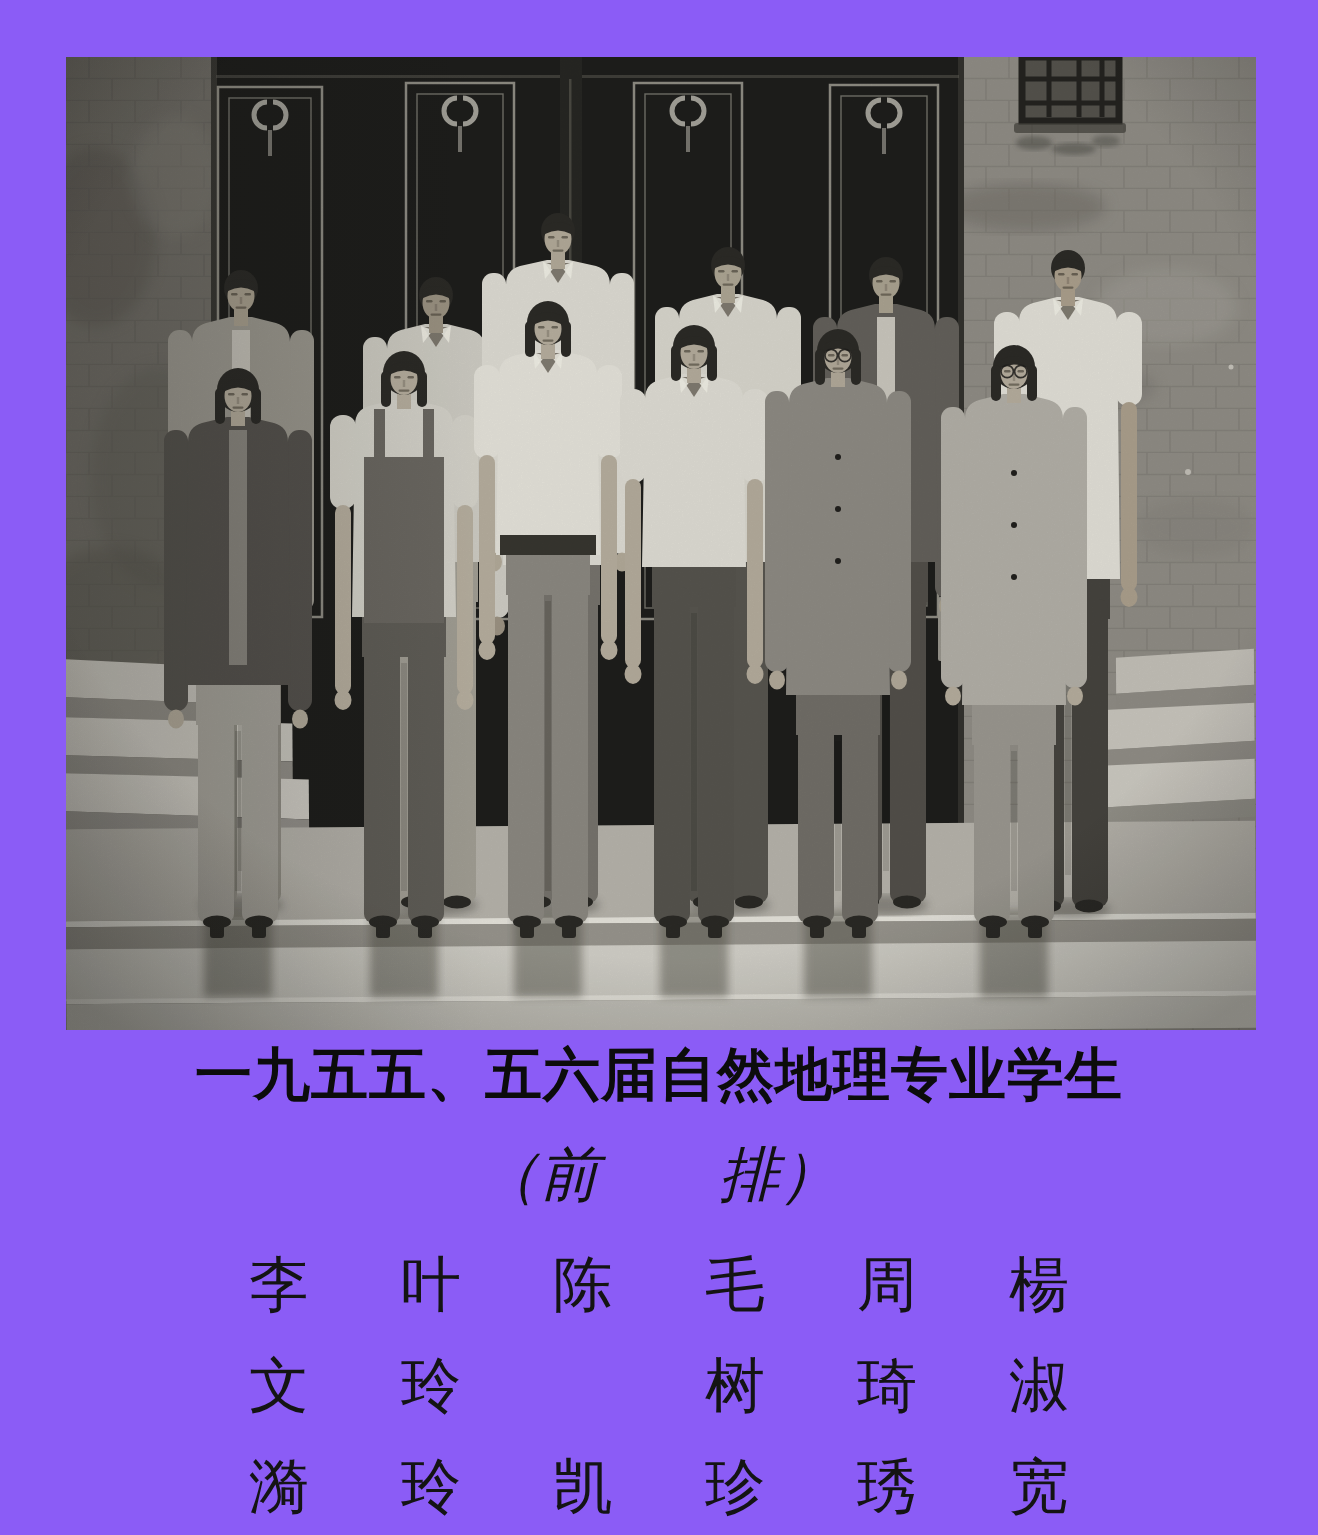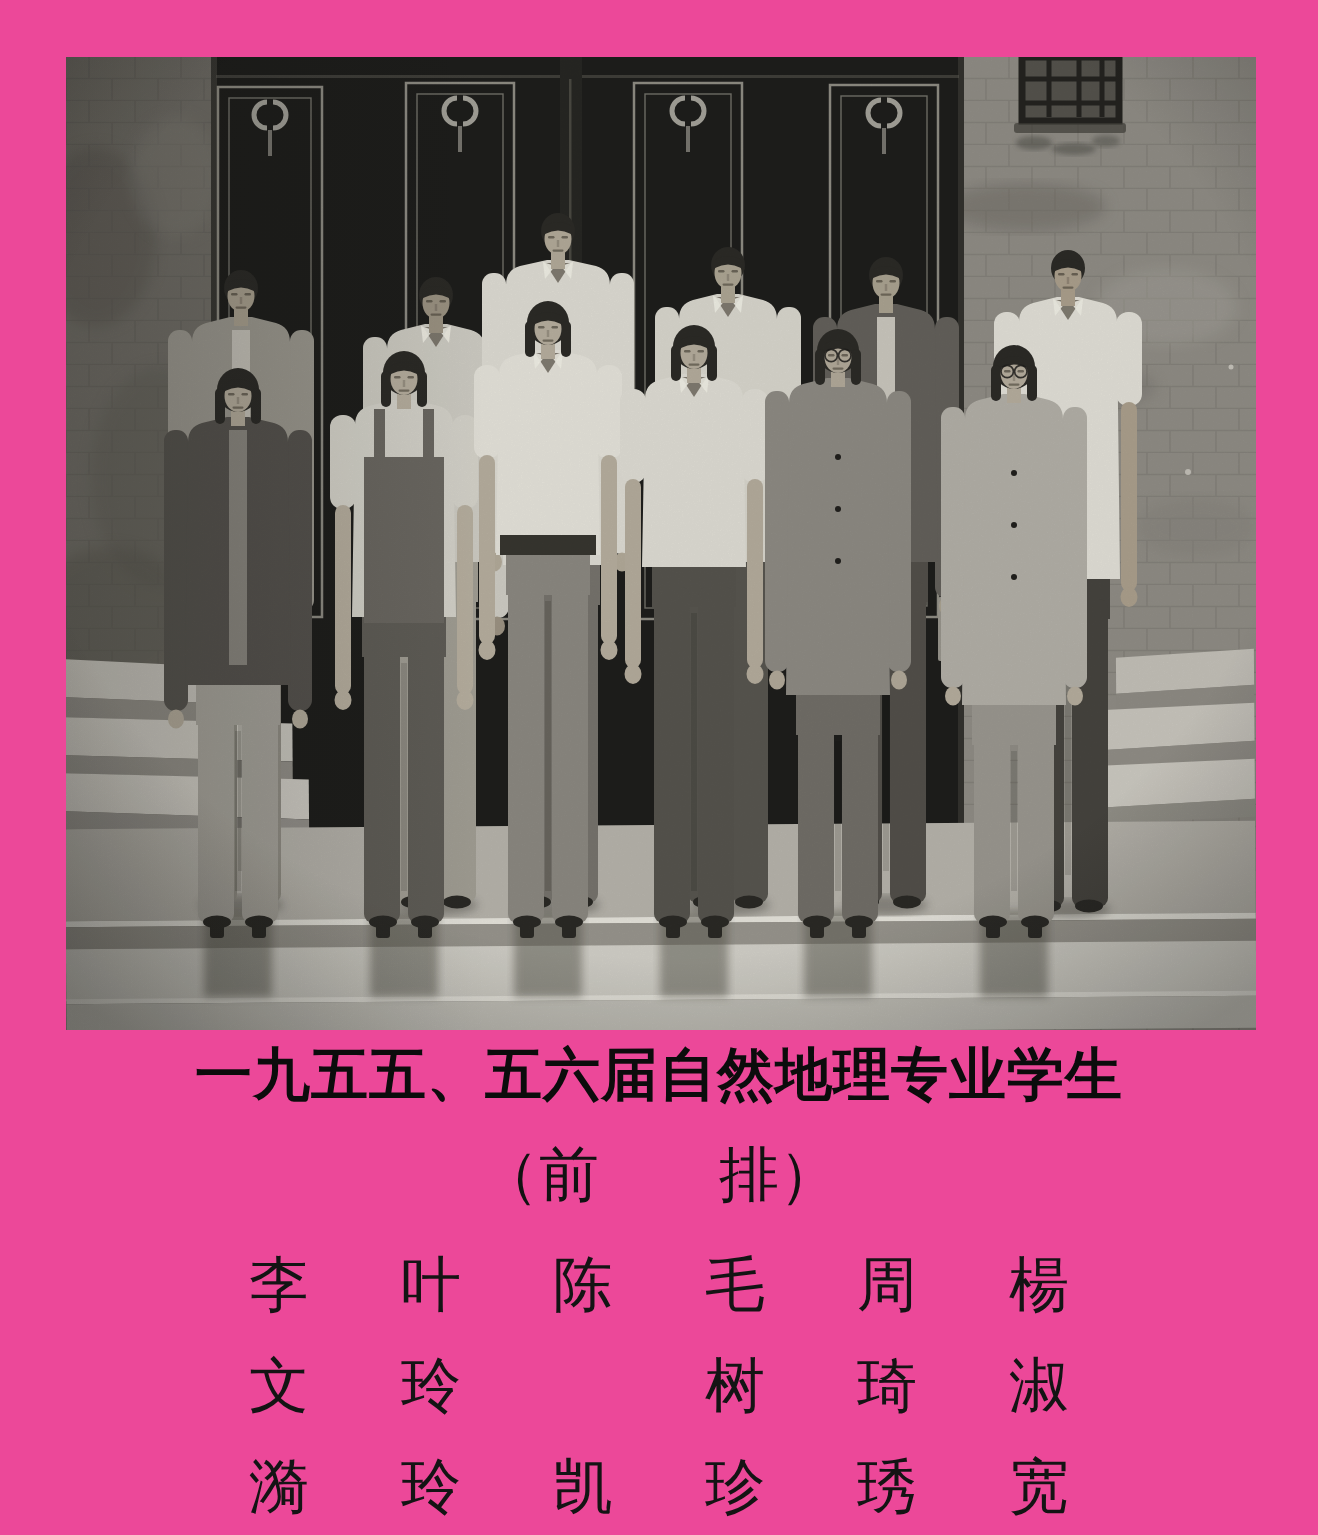--- a/index.html
+++ b/index.html
@@ -2,38 +2,38 @@
 <html><head>
 <meta charset="utf-8">
 <style>
   html,body{margin:0;padding:0;}
   body{
     width:1318px;height:1535px;
     background:#ffffff;
     font-family:"Liberation Serif",serif;
     position:relative;overflow:hidden;
   }
-  .page{position:absolute;left:0;top:0;width:1318px;height:1535px;background:#ec4899;}
+  .page{position:absolute;left:0;top:0;width:1318px;height:1535px;background:#8b5cf6;}
   .photo{
     position:absolute;left:66px;top:57px;width:1190px;height:973px;
     margin:0;overflow:hidden;background:#8f8c85;
   }
   .photo svg{display:block;width:100%;height:100%;}
   .caption-title{
     position:absolute;left:0;top:1042px;width:1318px;
     text-align:center;
     font-family:"DejaVu Sans",sans-serif;
     font-weight:700;font-size:57px;line-height:1.15;
     letter-spacing:1px;color:#0c0c0c;white-space:nowrap;
   }
   .row-label{
     position:absolute;left:0;top:1141px;width:1318px;
     text-align:center;
     font-family:"Liberation Serif",serif;
-    font-size:60px;line-height:1.15;color:#121212;white-space:nowrap;
+    font-size:60px;line-height:1.15;color:#121212;white-space:nowrap;font-style:italic;
   }
   .names{
     position:absolute;left:50%;top:1252px;transform:translateX(-50%);
     display:grid;grid-template-columns:repeat(6,152px);grid-auto-rows:101px;
     width:912px;
   }
   .nc{
     display:block;text-align:center;
     font-family:"Liberation Serif",serif;
     font-size:60px;line-height:1.12;color:#141414;

